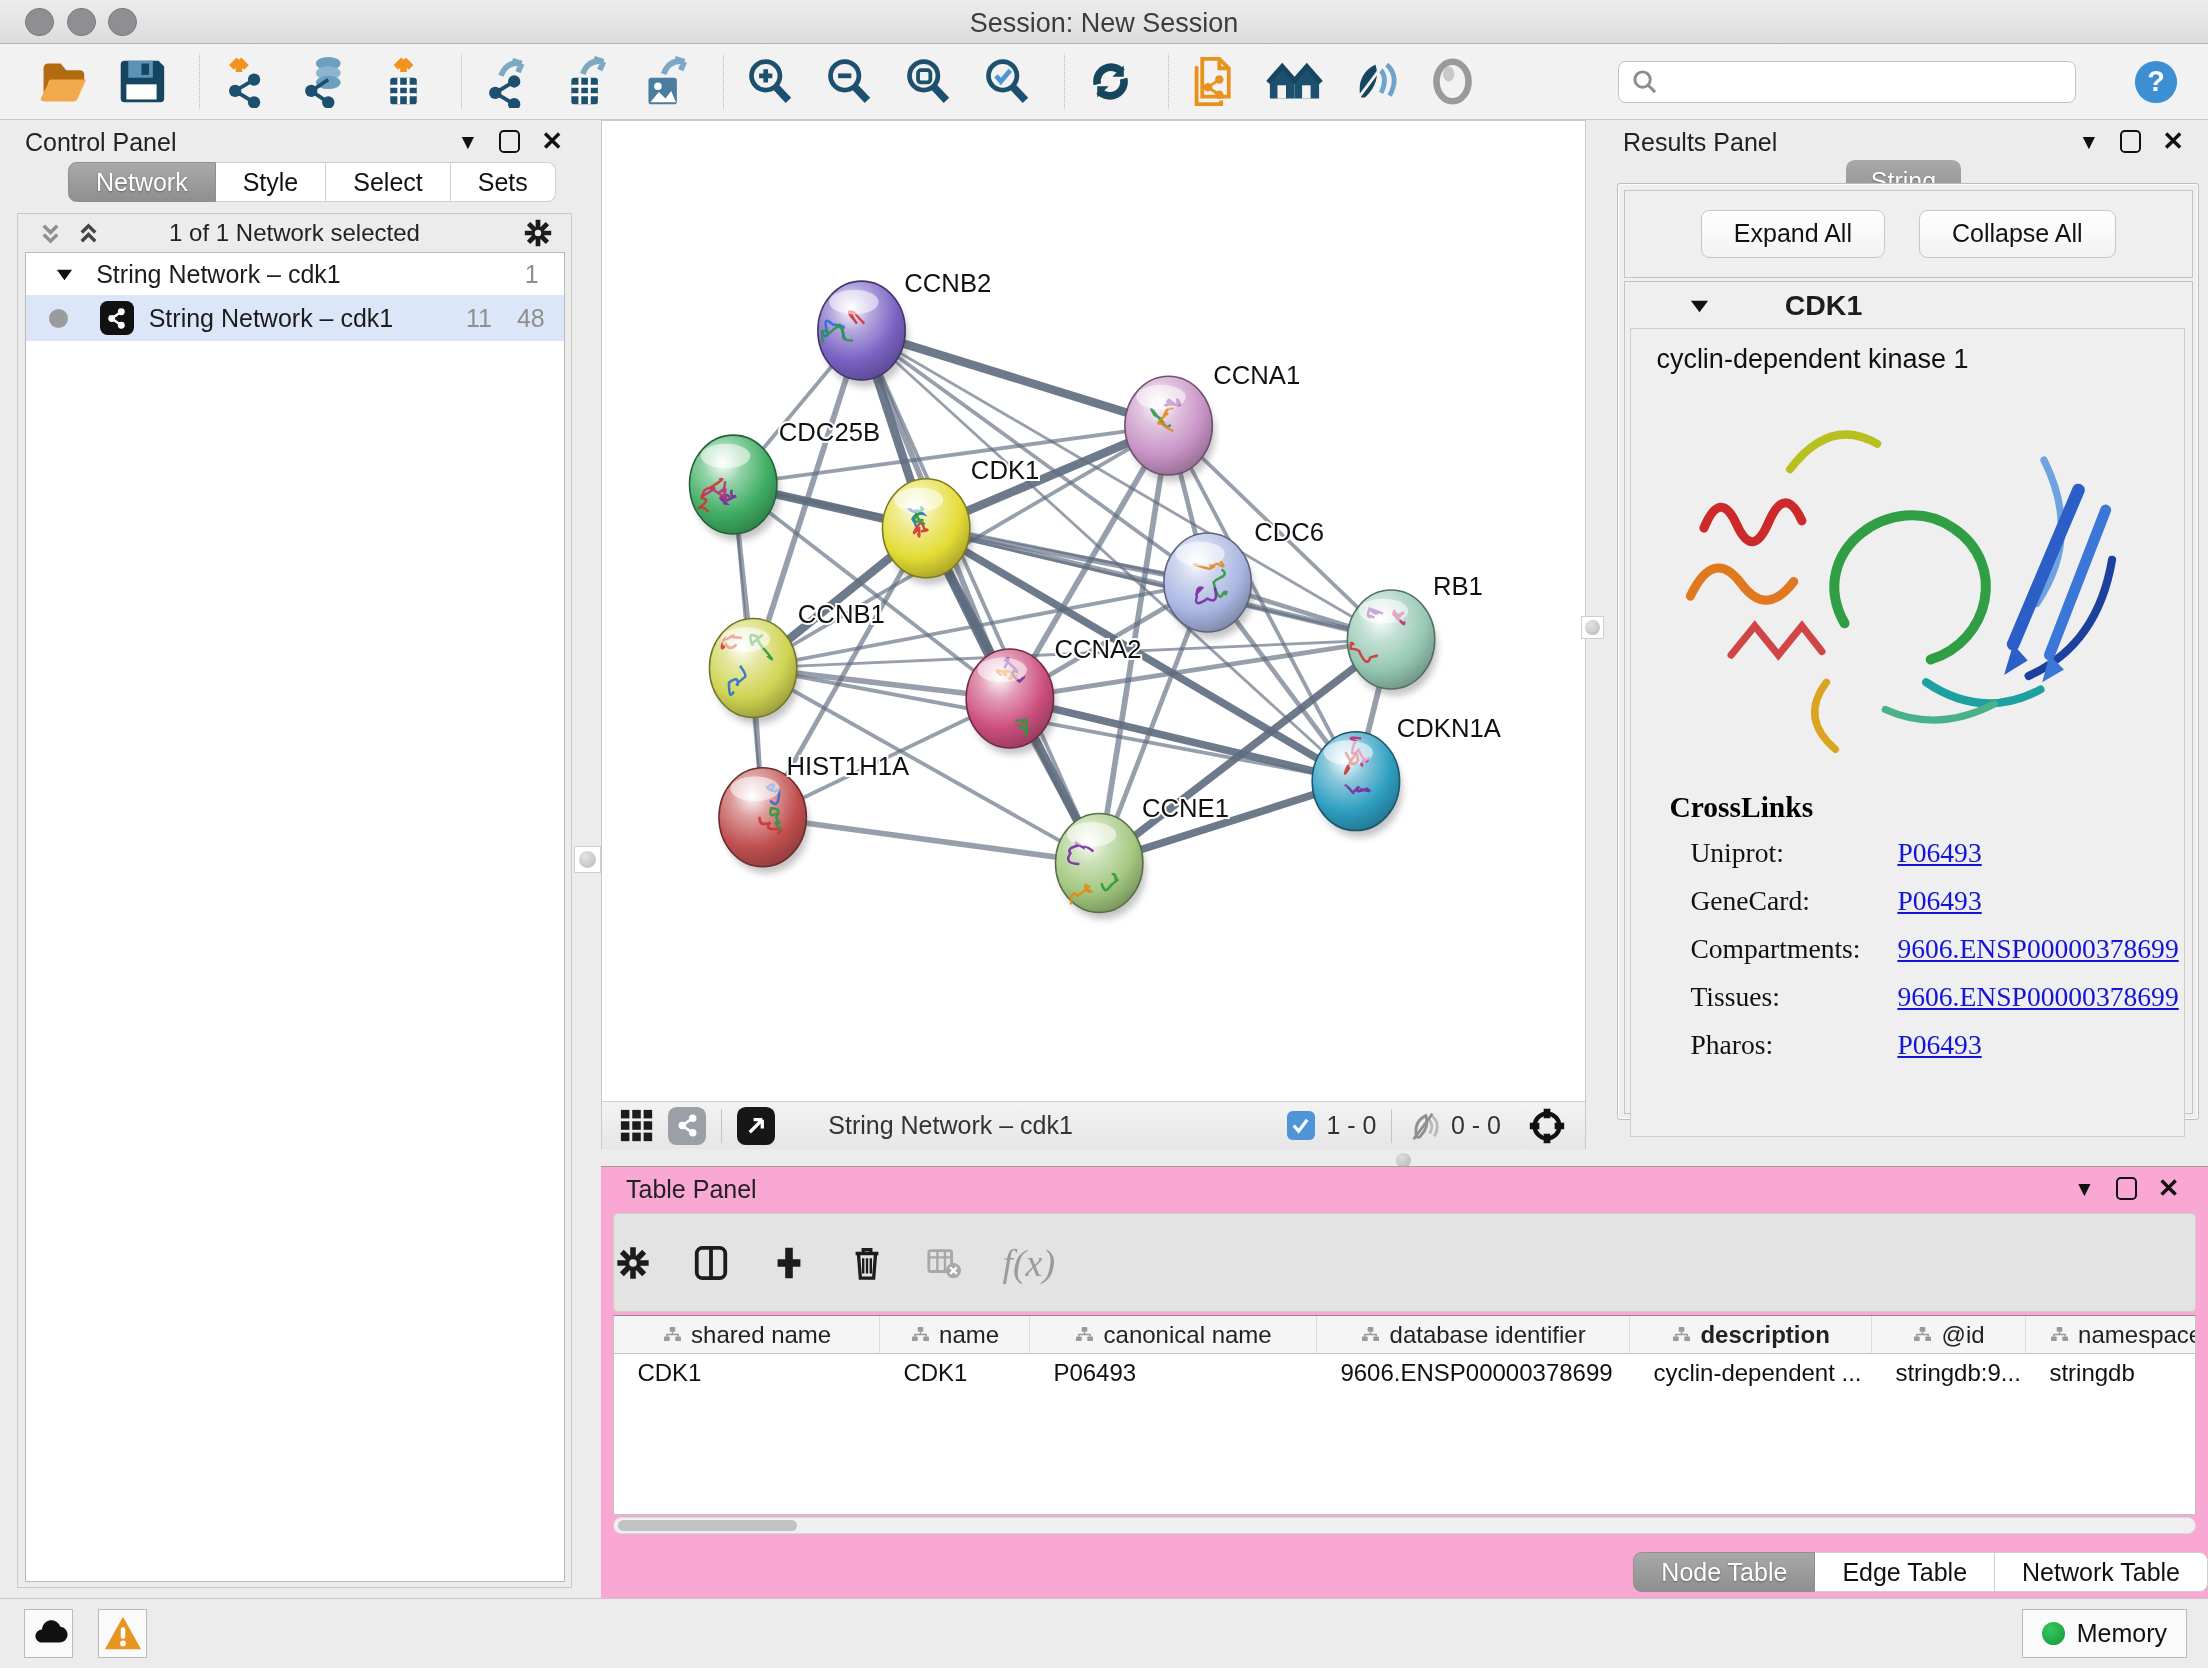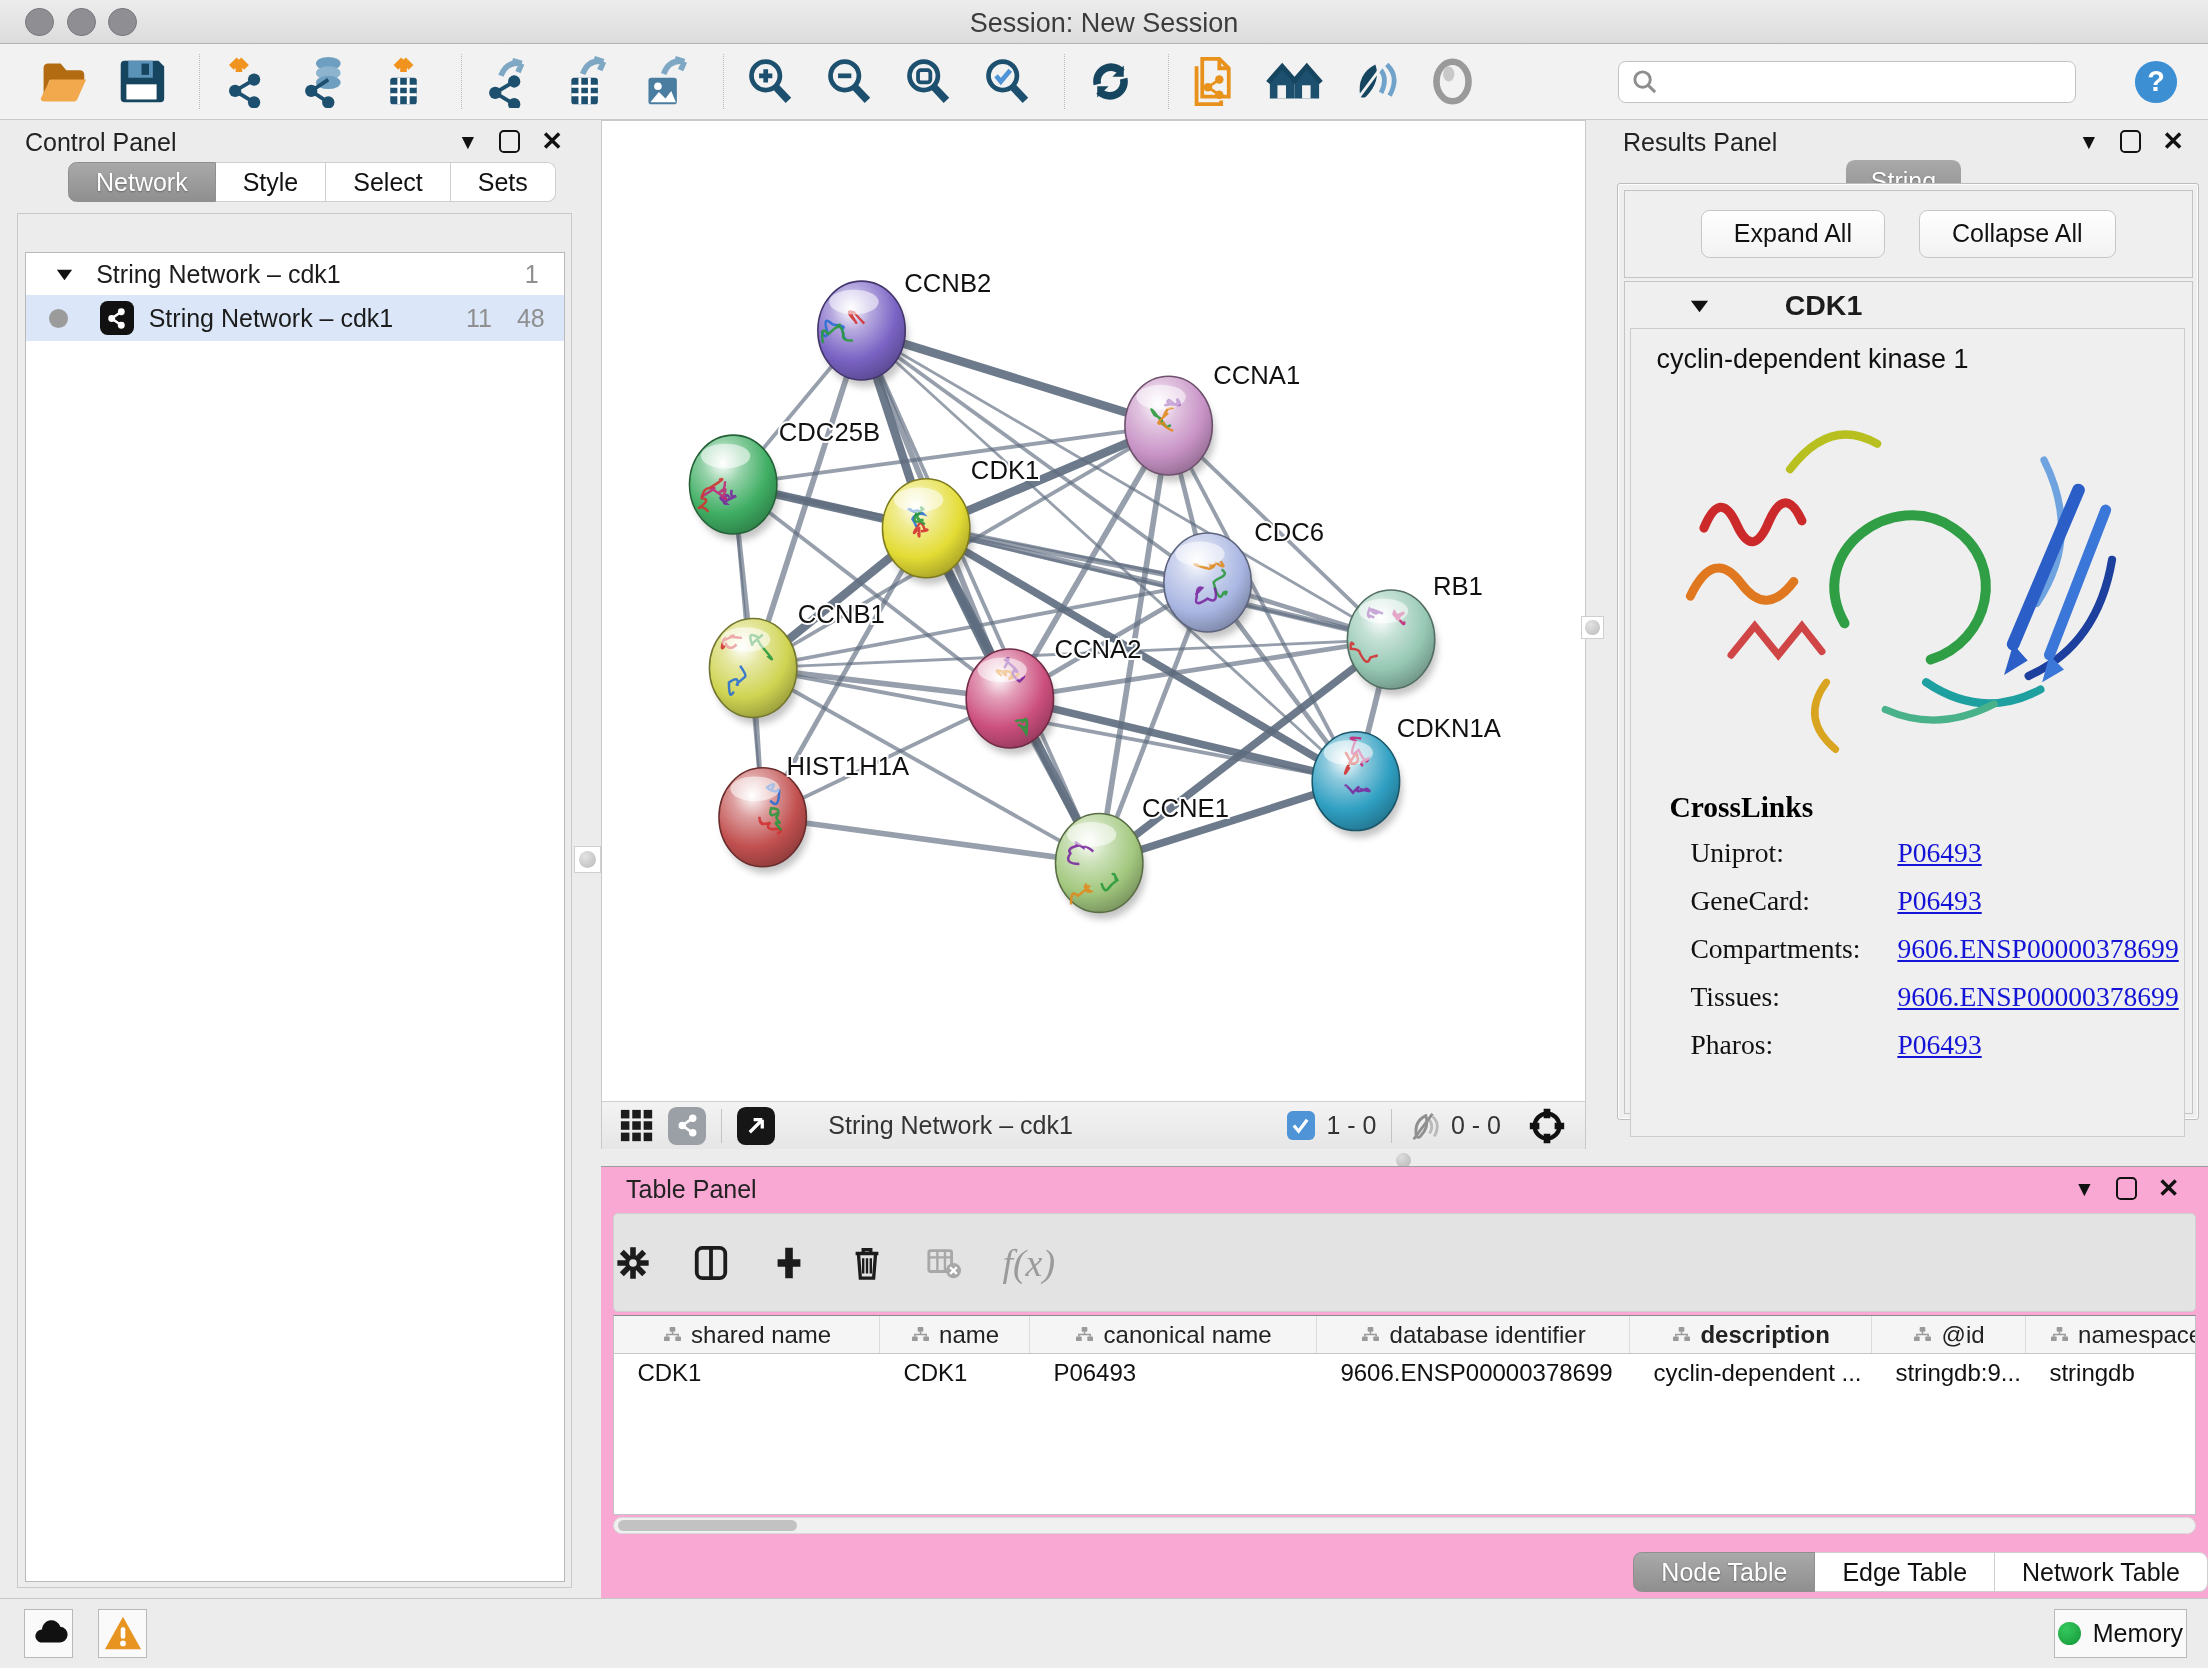--- a/index.html
+++ b/index.html
@@ -84,21 +84,21 @@
   .th { display:flex; align-items:center; justify-content:center; gap:9.5px; font-size:24px; color:#222; border-right:1px solid #dcdcdc; flex:none; overflow:hidden; white-space:nowrap; }
   #tp-row { display:flex; height:38px; background:#fff; }
   .td { font-size:24px; color:#111; padding-left:23px; display:flex; align-items:center; flex:none; overflow:hidden; white-space:nowrap; }
   #tp-hscroll { position:absolute; left:12.4px; top:350px; width:1583px; height:17px; background:#f0f0f0; border:1px solid #d8d8d8; border-radius:8.6px; }
   #tp-hthumb { position:absolute; left:3.8px; top:1.9px; width:179px; height:11.4px; background:#c2c2c2; border-radius:5.7px; }
   #tp-tabs { position:absolute; left:0; top:385px; width:100%; text-align:right; }
 
   
   #bottombar { left:0; top:1598px; width:2208px; height:70px; background:#ececec; border-top:1px solid #c6c6c6; }
   .bb-btn { position:absolute; top:9.5px; width:49px; height:49px; background:#fafafa; border:1.9px solid #b9b9b9; display:flex; align-items:center; justify-content:center; }
-  #memory-btn { position:absolute; right:21px; top:9.5px; height:49px; background:#fafafa; border:1.9px solid #b9b9b9; display:flex; align-items:center; padding:0 3px; gap:11.4px; font-size:25px; color:#111; }
+  #memory-btn { position:absolute; right:21px; top:9.5px; height:49px; background:#fafafa; border:1.9px solid #b9b9b9; display:flex; align-items:center; padding:0 19px; gap:11.4px; font-size:25px; color:#111; }
   #memory-dot { width:23px; height:23px; border-radius:50%; background:radial-gradient(circle at 35% 30%, #35c95e, #149638); }
 
   svg { display:block; }
   text.nlabel { font-size:27px; fill:#111; paint-order:stroke; stroke:#ffffff; stroke-width:4px; font-family:"Liberation Sans",sans-serif; }
 </style>
 </head>
 <body>
 
 <div id="titlebar" class="abs">
   <span class="traffic" style="left:25px"></span>
@@ -314,20 +314,44 @@
       <span class="wc-x">✕</span>
     </span>
   </div>
   <div id="cp-tabs" class="tabseg">
     <div class="tab sel">Network</div>
     <div class="tab">Style</div>
     <div class="tab">Select</div>
     <div class="tab">Sets</div>
   </div>
   <div id="cp-box">
+    <div id="cp-listhead">
+      <span style="margin-left:19px">
+          <svg width="27" height="27" viewBox="0 0 28 28">
+            <path d="M7 6 l7 7 7-7 M7 15 l7 7 7-7" stroke="#8f8f8f" stroke-width="3.5" fill="none"></path>
+          </svg>
+        </span>
+      <span style="margin-left:11.4px">
+          <svg width="27" height="27" viewBox="0 0 28 28">
+            <path d="M7 13 l7-7 7 7 M7 22 l7-7 7 7" stroke="#444" stroke-width="3.5" fill="none"></path>
+          </svg>
+        </span>
+      <span id="cp-selstat">1 of 1 Network selected</span>
+      <span style="margin-left:auto;margin-right:17px">
+          <svg width="32" height="32" viewBox="0 0 34 34">
+            <g fill="#1c1c1c">
+              <circle cx="17" cy="17" r="7"></circle>
+              <g stroke="#1c1c1c" stroke-width="5">
+                <path d="M17 3 v8 M17 23 v8 M3 17 h8 M23 17 h8 M7 7 l6 6 M21 21 l6 6 M27 7 l-6 6 M13 21 l-6 6"></path>
+              </g>
+            </g>
+            <circle cx="17" cy="17" r="3.4" fill="#ececec"></circle>
+          </svg>
+        </span>
+    </div>
     <div id="cp-list">
       <div class="tree-grp">
         <span style="margin-left:28.5px">
             <svg width="21" height="21" viewBox="0 0 22 22">
               <path d="M3 6 h16 l-8 11z" fill="#111"></path>
             </svg>
           </span>
         <span style="margin-left:21px">String Network – cdk1</span>
         <span class="numgray" style="margin-left:auto;margin-right:25px">1</span>
       </div>

